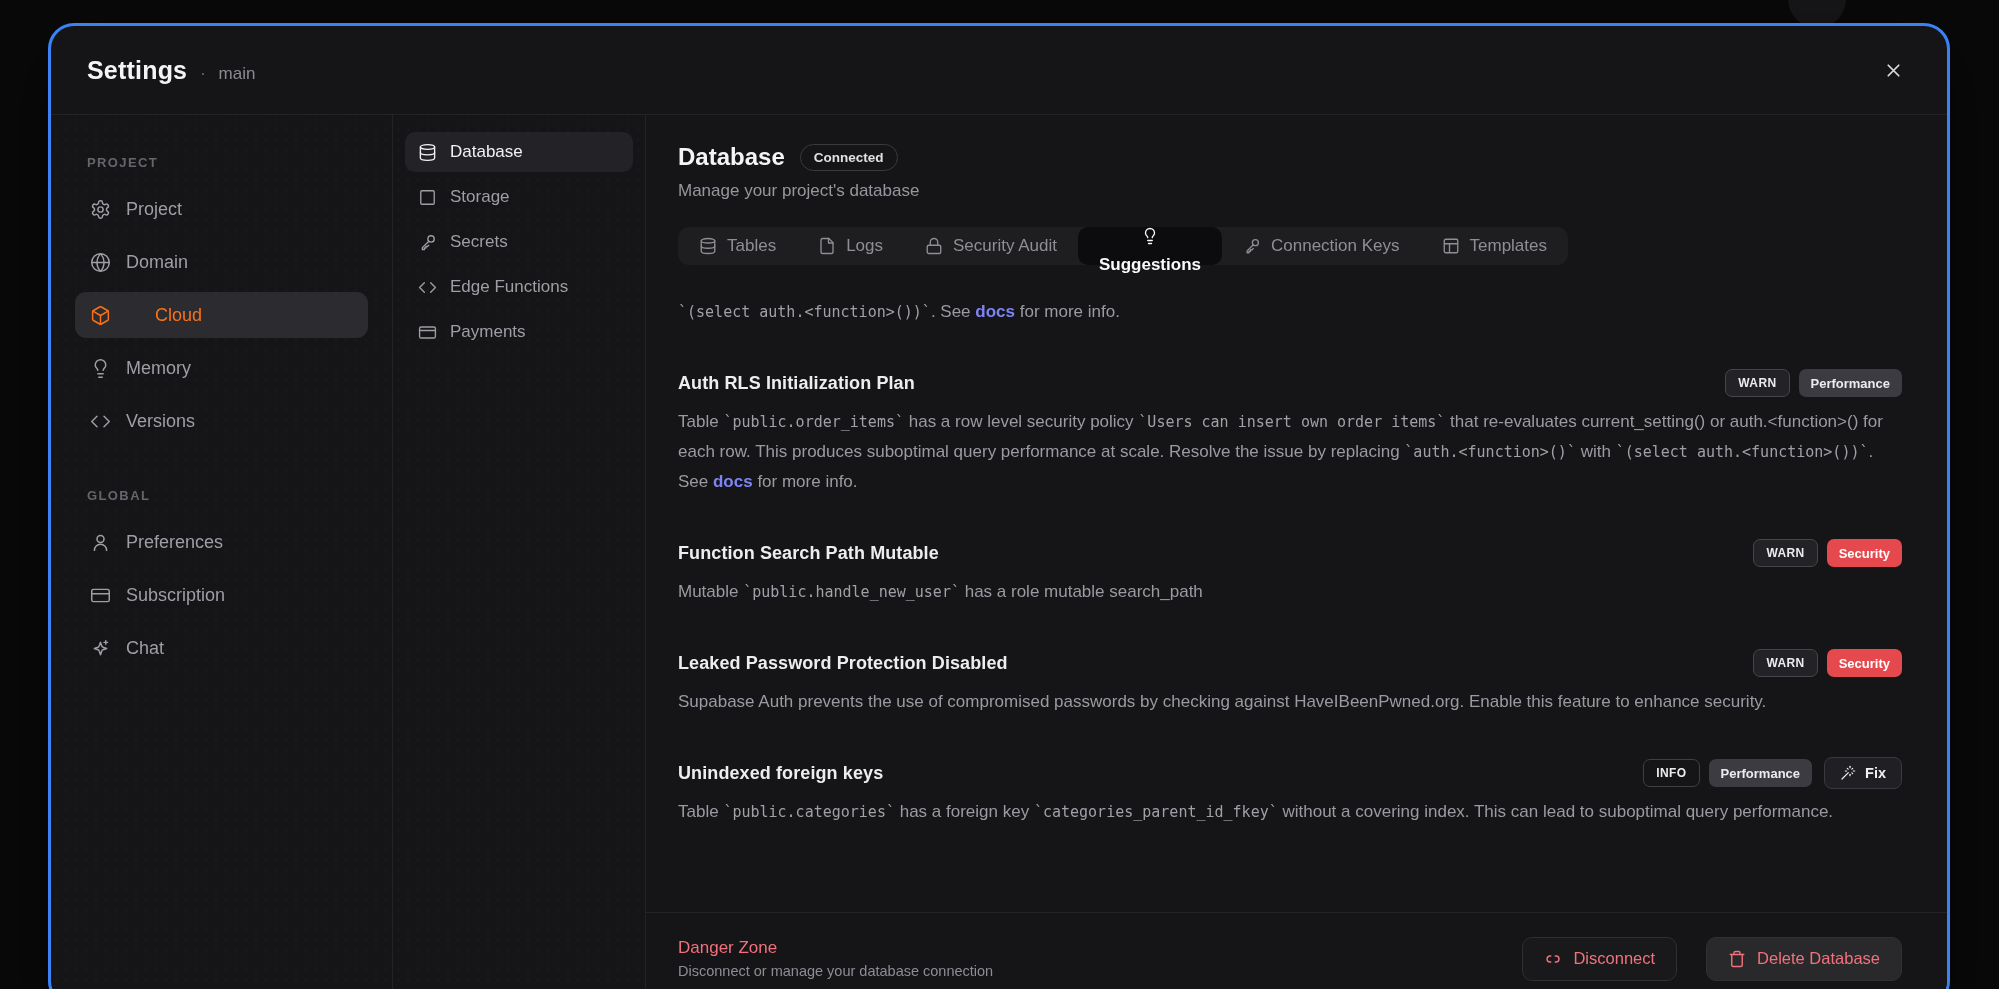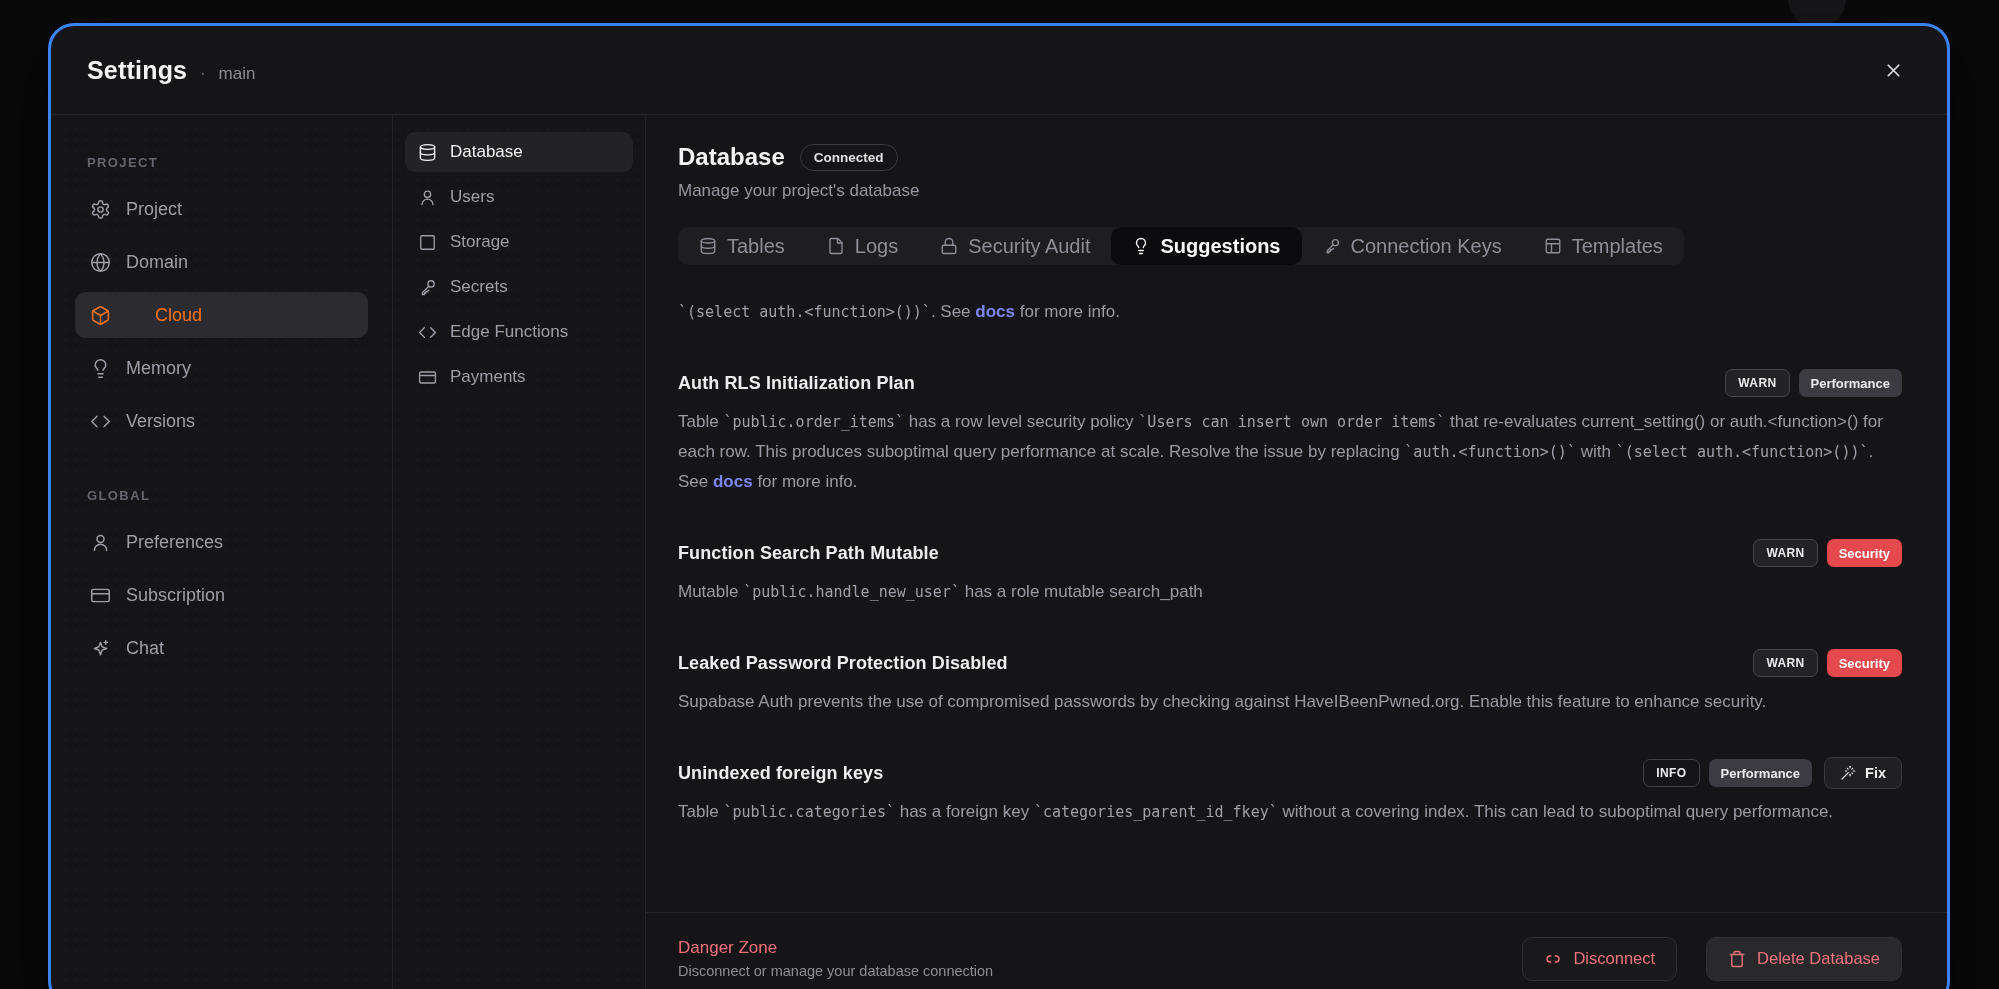--- a/index.html
+++ b/index.html
@@ -79,26 +79,26 @@
   }
   .main-subtitle { margin-top:10px; font-size:17px; color:#96969e; }
 
   .tabbar {
     margin-top:26px; display:inline-flex; align-items:stretch;
     background:#1e1e21; border-radius:11px; height:38px;
   }
   .tab {
     display:flex; align-items:center; gap:10px; padding:0 21px;
     background:none; border:none; cursor:pointer;
-    color:#8e8e96; font-size:20px; font-weight:500; font-family:inherit;
+    color:#8e8e96; font-size:17px; font-weight:500; font-family:inherit;
     border-radius:10px; white-space:nowrap;
   }
   .tab .icn { width:18px; height:18px; display:flex; }
   .tab .icn svg { width:18px; height:18px; }
-  .tab.active { background:#0c0c0e; color:#fafafa; font-weight:600; }
+  .tab.active { background:#0c0c0e; color:#fafafa; font-weight:600;flex-direction:column; }
 
   .viewport { flex:1 1 auto; min-height:0; overflow:hidden; padding:0 45px 0 32px; }
   .partial-line { margin-top:32px; }
   .desc { font-size:17px; line-height:30px; color:#9a9aa2; }
   .desc code { font-family:"DejaVu Sans Mono",monospace; font-size:15px; color:#a0a0a8; }
   .desc a { color:#7d85f2; text-decoration:none; font-weight:600; }
 
   .suggestion { margin-top:42px; }
   .sug-head { display:flex; align-items:center; justify-content:space-between; height:28px; }
   .sug-head h3 { font-size:18px; font-weight:700; color:#ededf0; letter-spacing:.1px; }
@@ -250,29 +250,20 @@
     <nav class="subsidebar dotted">
       <div class="sub-item active">
         <span class="icn">
             <svg viewBox="0 0 24 24" fill="none" stroke="currentColor" stroke-width="1.7" stroke-linecap="round" stroke-linejoin="round">
               <ellipse cx="12" cy="5" rx="9" ry="3"></ellipse>
               <path d="M3 5v14a9 3 0 0 0 18 0V5"></path>
               <path d="M3 12a9 3 0 0 0 18 0"></path>
             </svg>
           </span>
         <span>Database</span>
-      </div>
-      <div class="sub-item">
-        <span class="icn">
-            <svg viewBox="0 0 24 24" fill="none" stroke="currentColor" stroke-width="1.7" stroke-linecap="round" stroke-linejoin="round">
-              <circle cx="12" cy="8" r="4"></circle>
-              <path d="M5 21c0-3.9 3.1-7 7-7s7 3.1 7 7"></path>
-            </svg>
-          </span>
-        <span>Users</span>
       </div>
       <div class="sub-item">
         <span class="icn">
             <svg viewBox="0 0 24 24" fill="none" stroke="currentColor" stroke-width="1.7" stroke-linejoin="round">
               <rect x="3.5" y="3.5" width="17" height="17" rx="1.5"></rect>
             </svg>
           </span>
         <span>Storage</span>
       </div>
       <div class="sub-item">

